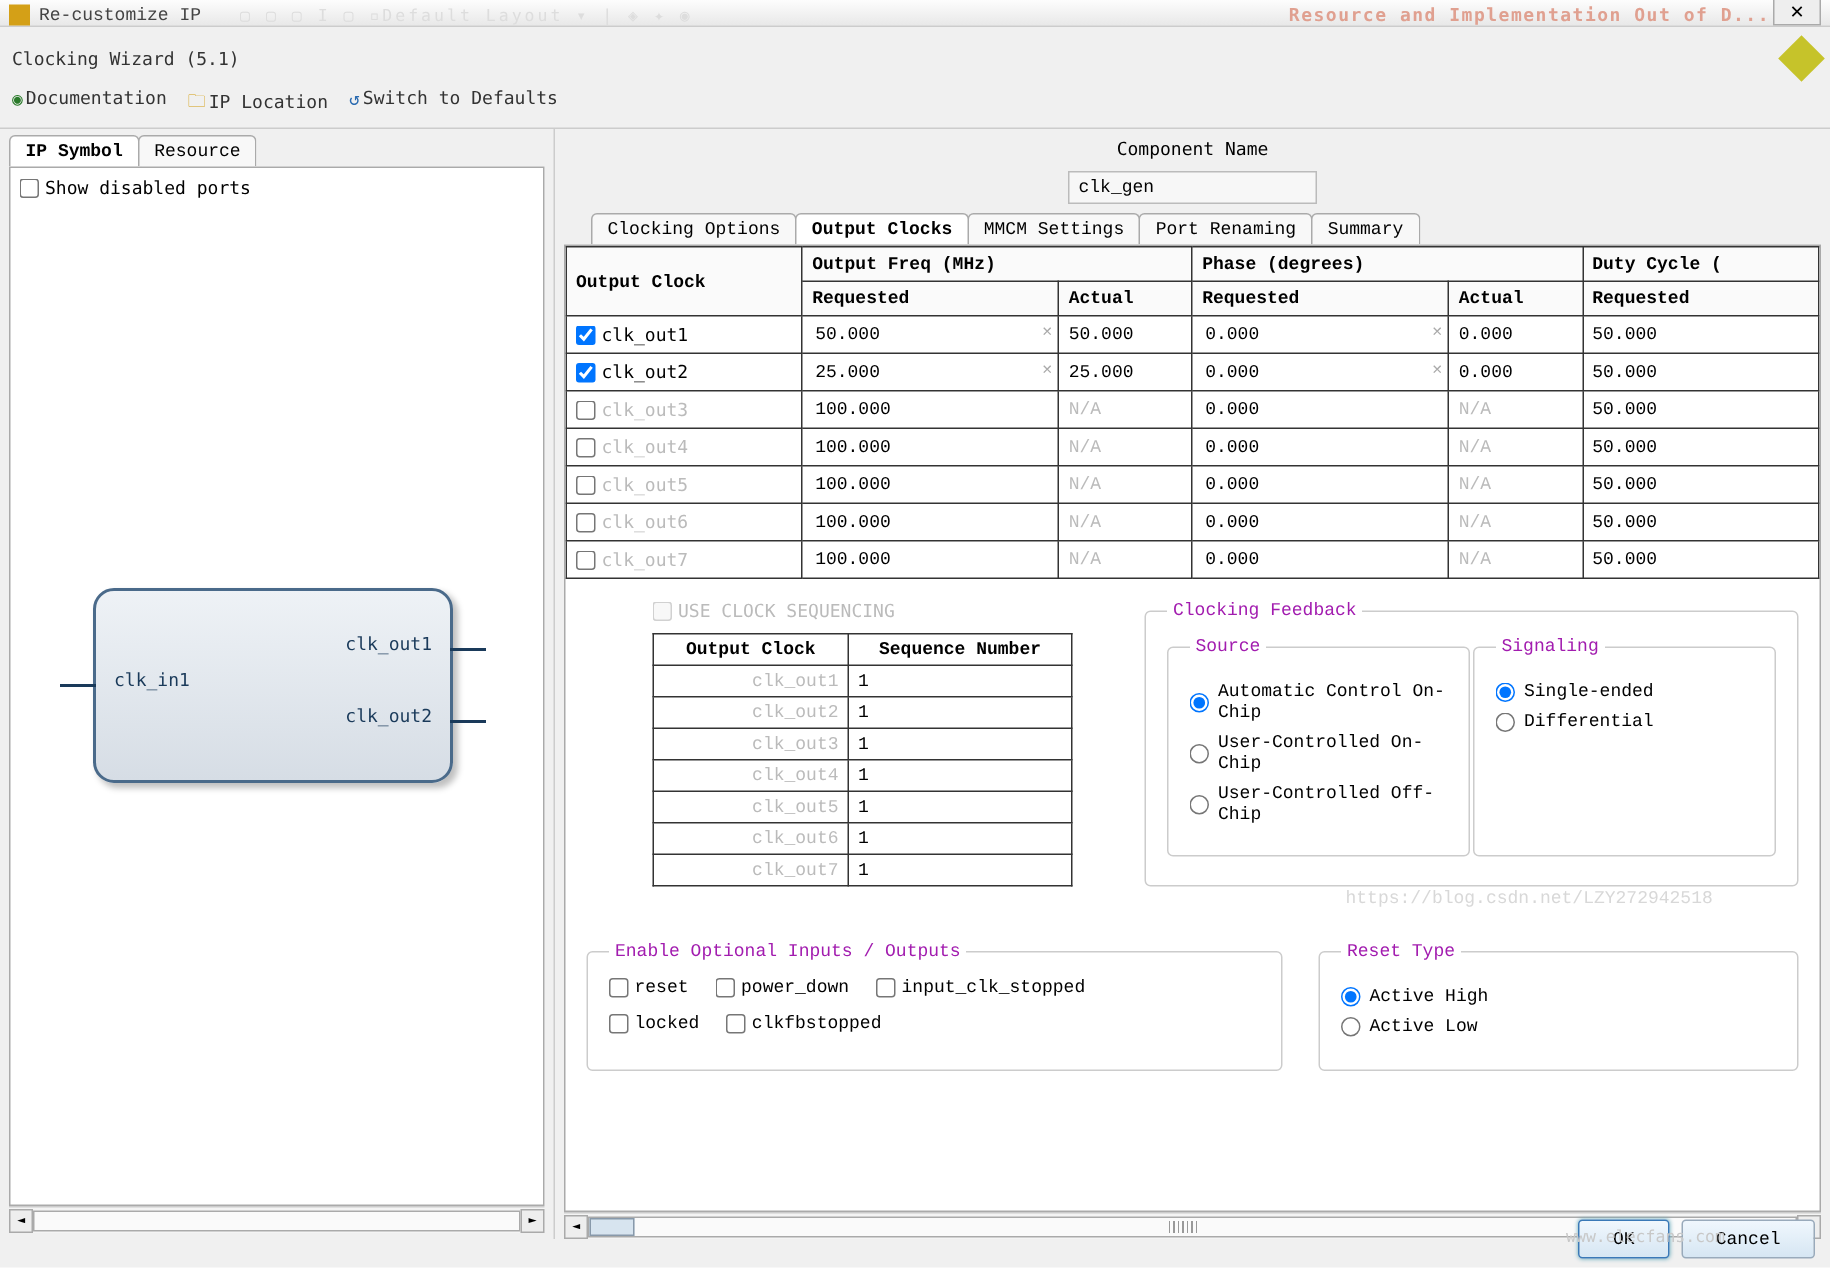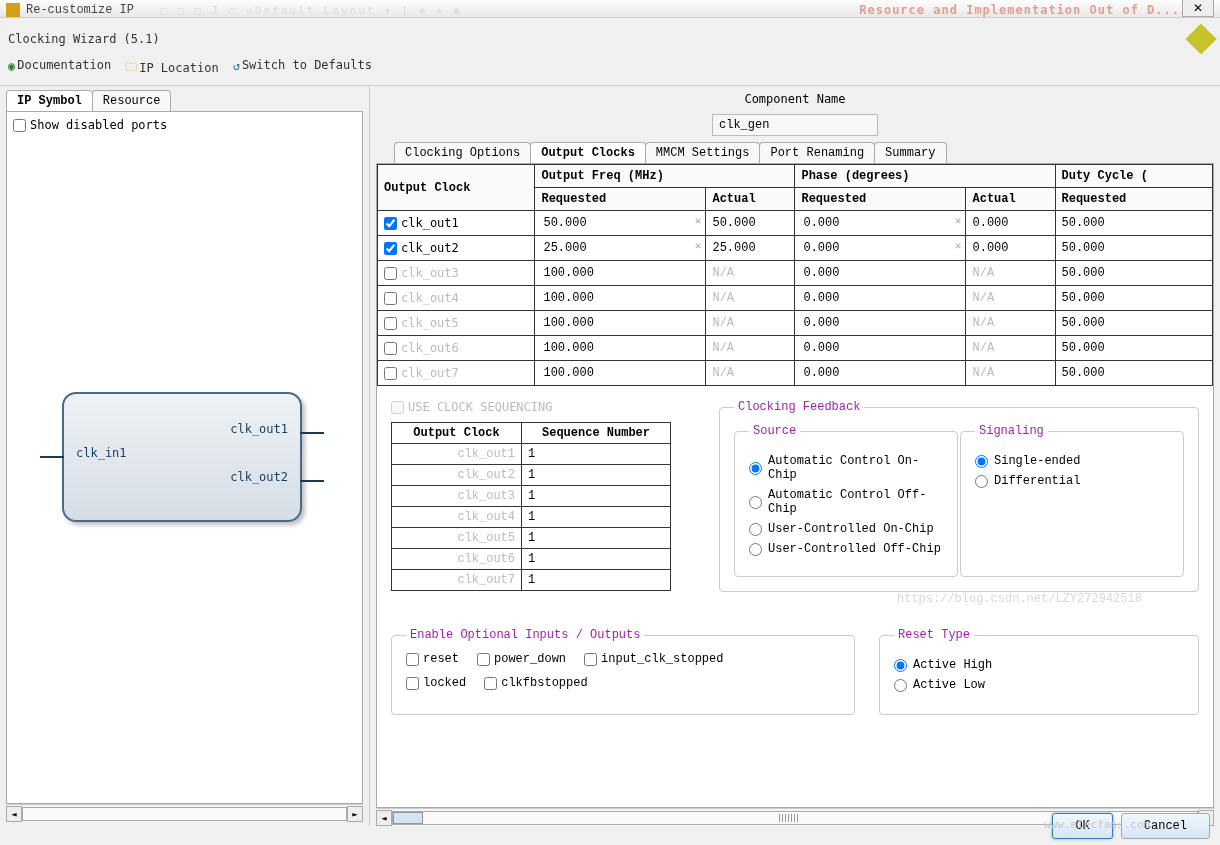--- a/index.html
+++ b/index.html
@@ -56,21 +56,21 @@
 table.clk th, table.clk td { border: 1px solid #333; padding: 4px 6px; font-family: "Courier New", monospace; text-align: left; white-space: nowrap; }
 table.clk th { background: #fafafa; font-weight: bold; }
 table.clk td.val input { border: none; width: 95px; font-family: "Courier New", monospace; background: transparent; }
 table.clk td.val { position: relative; }
 table.clk td.val .xbtn { position: absolute; right: 4px; top: 3px; color: #aaa; font-size: 11px; }
 table.clk td.na { color: #bbb; }
 .chkcell { display: flex; align-items: center; gap: 4px; }
 .chk-dis { color: #bbb; }
 
 .section { padding: 14px 14px 4px 14px; }
-.seq-row { display: flex; gap: 28px; }
+.seq-row { display: flex; gap: 28px; margin-left: 44px; }
 fieldset.grp { border: 1px solid #ccc; border-radius: 4px; padding: 10px 14px 14px 14px; margin: 0; }
 fieldset.grp > legend { font-family: "Courier New", monospace; padding: 0 4px; color: #a21caf; }
 .seq-left { flex: 0 0 300px; }
 .seq-use { display: flex; align-items: center; gap: 4px; font-family: "Courier New", monospace; color: #bbb; margin-bottom: 8px; }
 table.seq { border-collapse: collapse; width: 280px; }
 table.seq th, table.seq td { border: 1px solid #333; padding: 3px 6px; font-family: "Courier New", monospace; }
 table.seq td.name { color: #bbb; text-align: right; width: 130px; }
 .radio-col label { display: flex; align-items: center; gap: 6px; font-family: "Courier New", monospace; margin: 6px 0; }
 
 .feedback-wrap { display:flex; gap: 2px; flex:1;}
@@ -297,21 +297,20 @@
           </table>
         </div>
 
         <fieldset class="grp" style="flex:1">
           <legend>Clocking Feedback</legend>
           <div class="feedback-wrap">
             <fieldset class="grp radio-col">
               <legend>Source</legend>
               <div id="source-opts">
                   <label><input type="radio" name="src" checked="" style=""> Automatic Control On-Chip</label>
-                  <label><input type="radio" name="src" style=""> Automatic Control Off-Chip</label>
                   <label><input type="radio" name="src" style=""> User-Controlled On-Chip</label>
                   <label><input type="radio" name="src" style=""> User-Controlled Off-Chip</label>
                 </div>
             </fieldset>
             <fieldset class="grp radio-col">
               <legend>Signaling</legend>
               <div id="signaling-opts">
                   <label><input type="radio" name="sig" checked="" style=""> Single-ended</label>
                   <label><input type="radio" name="sig" style=""> Differential</label>
                 </div>

